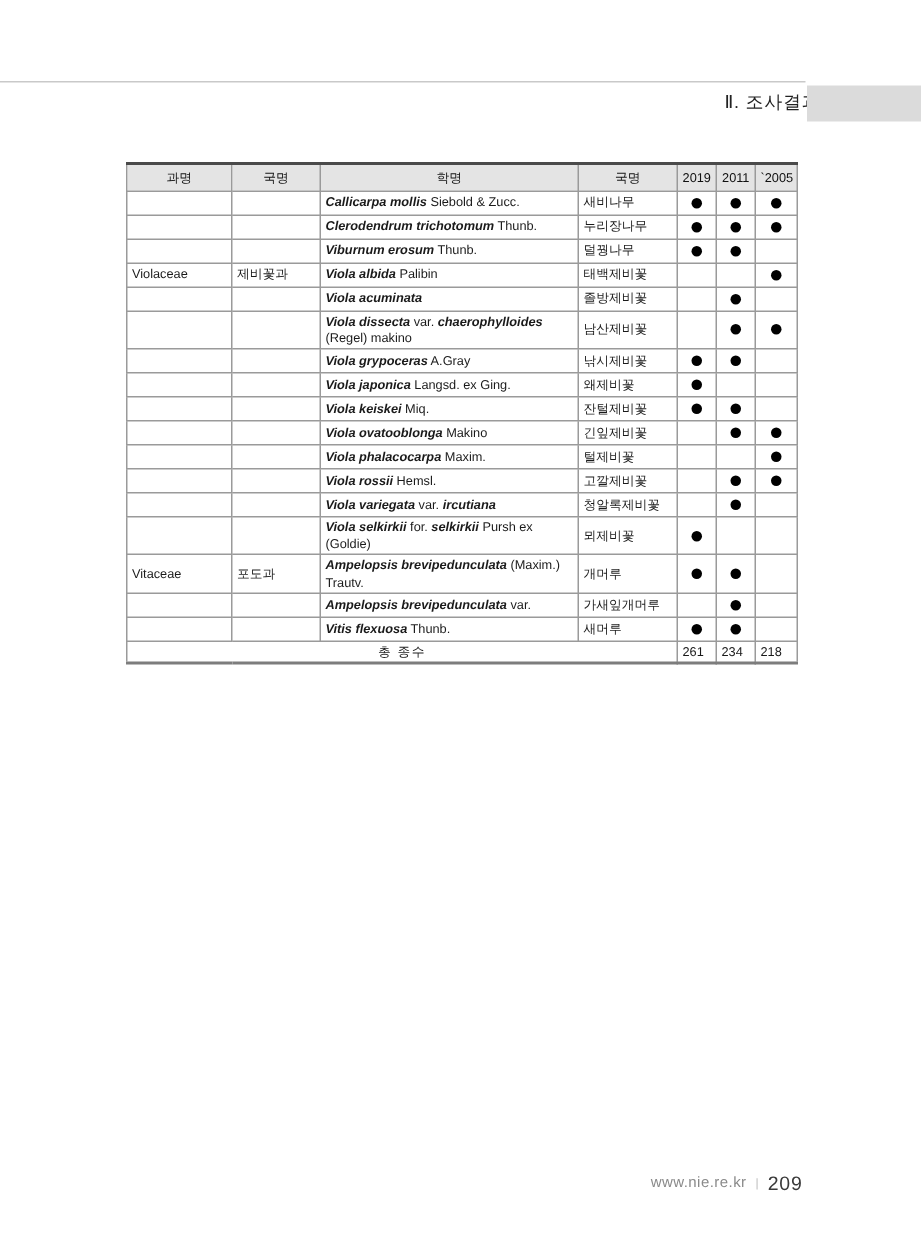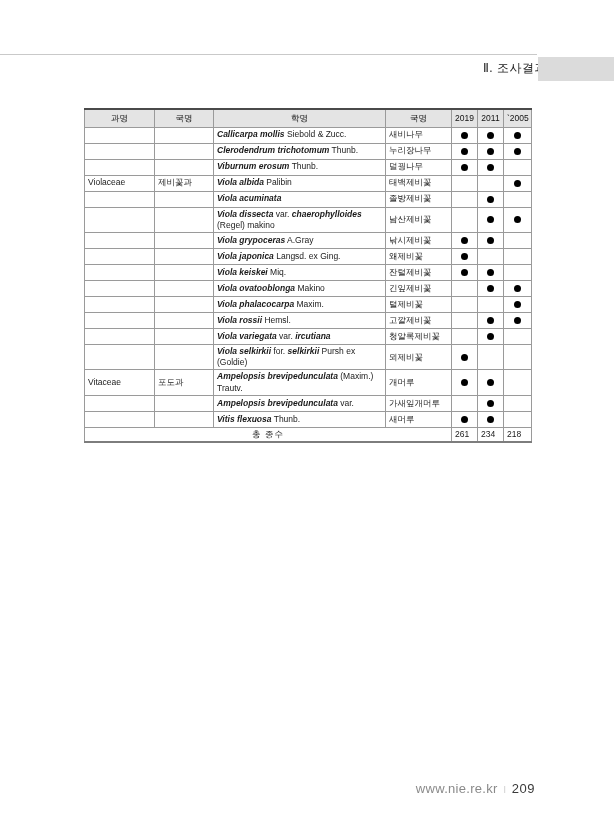--- a/index.html
+++ b/index.html
@@ -60,21 +60,21 @@
     border-radius:50%; background:#000; vertical-align:middle;
   }
   tr.total-row td { height:14px; }
   td.cell-total-label { text-align:center; letter-spacing:1px; }
   td.cell-total-val { text-align:left; }
   
   .footer {
     position:absolute; top:781px; right:79px;
     display:flex; align-items:center; gap:6px;
   }
-  .footer-site { font-size:13px; color:#8a8a8a; letter-spacing:0.3px; }
+  .footer-site { font-size:10px; color:#8a8a8a; letter-spacing:0.3px; }
   .footer-sep  { font-size:8px; color:#bdbdbd; }
   .footer-page { font-size:13px; color:#3a3a3a; letter-spacing:0.5px; }
 </style>
 </head>
 <body>
 
 <div class="header-rule"></div>
 <div class="header-title">Ⅱ. 조사결과</div>
 <div class="header-tab"></div>
 

